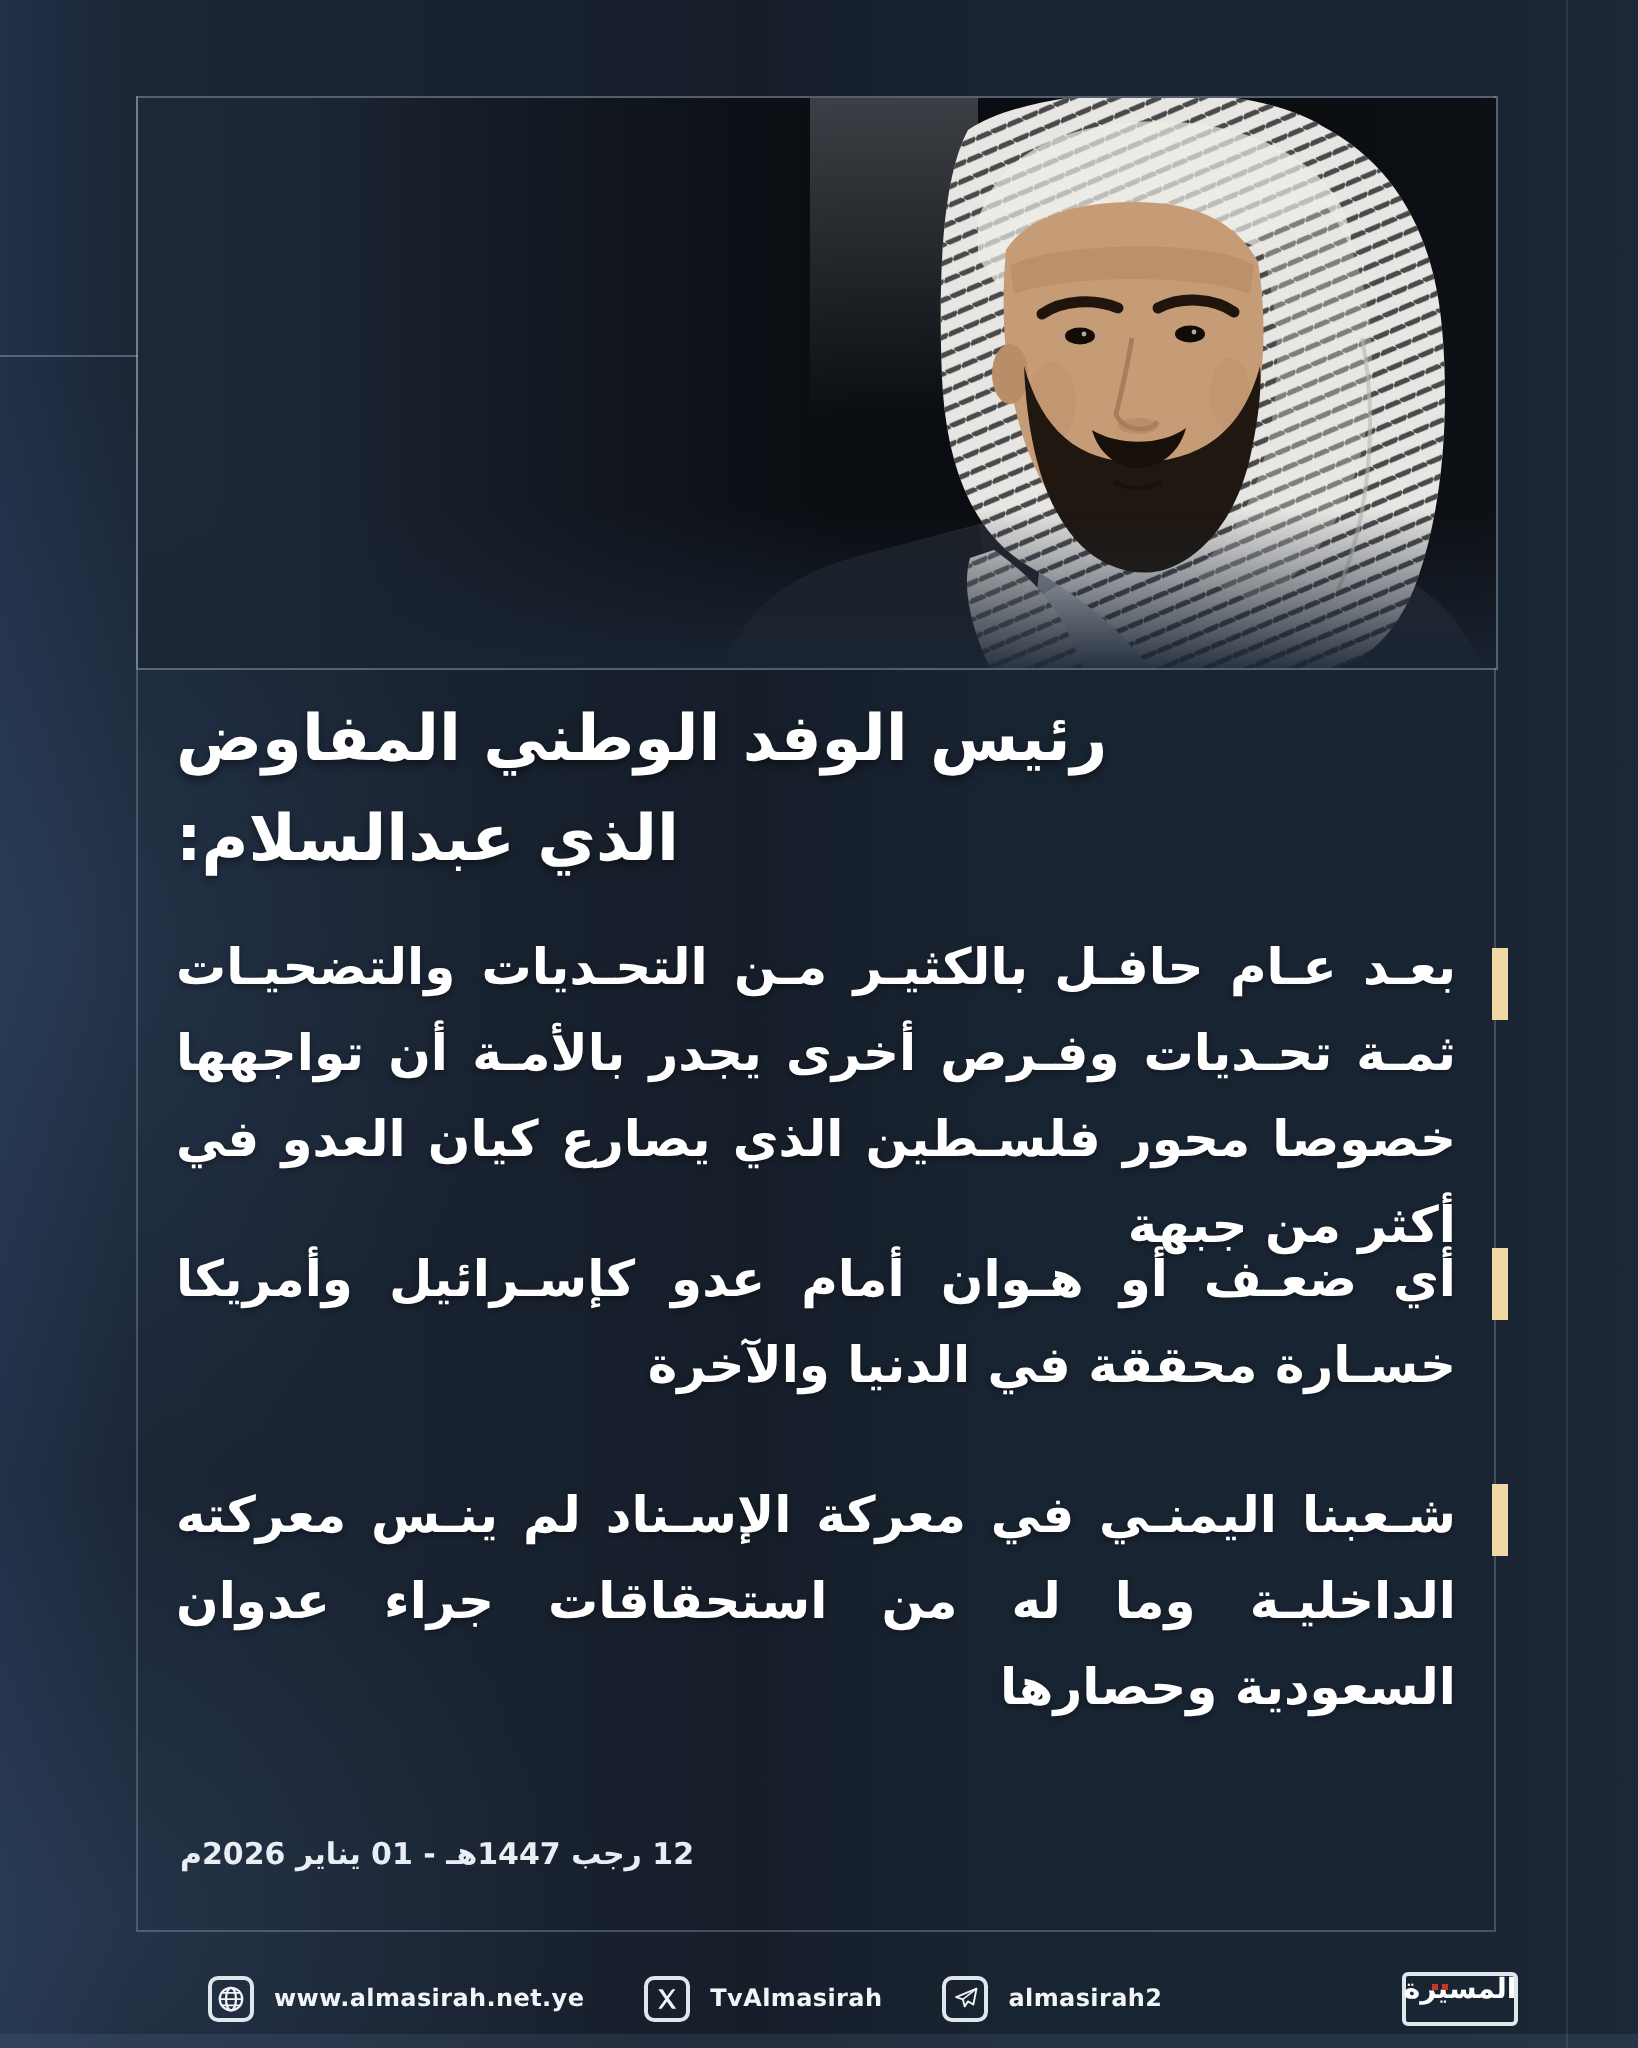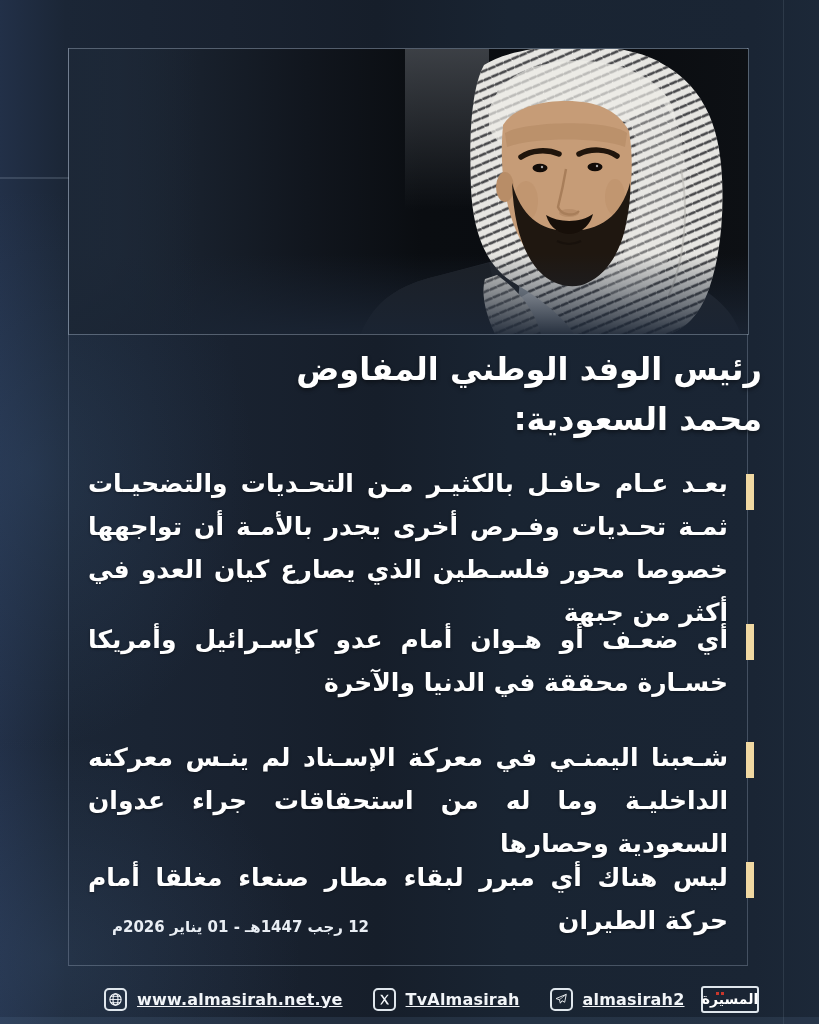--- a/index.html
+++ b/index.html
@@ -17,56 +17,56 @@
   .photo-frame{
     position:absolute;left:68px;top:48px;width:679px;height:285px;
     border:1px solid rgba(195,210,225,.35);box-sizing:content-box;
   }
   .photo-frame svg{display:block;}
   
   #decor{position:absolute;left:0;top:0;pointer-events:none;}
   
   .title{
     position:absolute;left:88px;top:344px;width:674px;
-    direction:rtl;text-align:right;color:#ffffff;font-weight:700;
+    direction:rtl;text-align:left;color:#ffffff;font-weight:700;
     font-size:32px;line-height:50px;margin:0;
     text-shadow:0 2px 4px rgba(0,0,0,.45);
   }
   
   .quote{position:absolute;left:88px;width:674px;padding-right:34px;box-sizing:border-box;}
   .quote p{
     margin:0;direction:rtl;color:#ffffff;font-weight:700;
     font-size:25px;line-height:43px;
     text-align:justify;text-align-last:right;
     text-shadow:0 1px 3px rgba(0,0,0,.4);
   }
   .accent-bar{position:absolute;right:8px;top:6px;width:8px;height:36px;background:#f0d8a2;}
   .q1{top:462px;} .q2{top:618px;} .q3{top:736px;} .q4{top:856px;}
   
   .date{
-    position:absolute;left:112px;top:916px;direction:rtl;
+    position:absolute;left:90px;top:916px;direction:rtl;
     color:#e9eef4;font-size:15px;font-weight:700;line-height:22px;
   }
   
   .footer-sep{position:absolute;left:68px;top:965px;width:680px;height:1px;background:rgba(178,195,214,.3);}
   .footer{
     position:absolute;left:104px;right:60px;top:982px;height:34px;
     display:flex;align-items:center;direction:ltr;color:#f2f5f8;
   }
   .icon-box{
     width:23px;height:23px;border:2px solid #dfe6ec;border-radius:5px;
     display:flex;align-items:center;justify-content:center;flex:0 0 auto;
     box-sizing:border-box;
   }
-  .footer .label{font-size:16px;font-weight:700;margin-left:10px;letter-spacing:.2px;text-decoration:underline;}
+  .footer .label{font-size:12px;font-weight:700;margin-left:10px;letter-spacing:.2px;}
   .gap{margin-left:30px;}
   .logo-box{
     margin-left:auto;position:relative;width:58px;height:27px;
     border:2px solid #dfe6ec;border-radius:3px;box-sizing:border-box;
-    display:flex;align-items:center;justify-content:center;
+    display:flex;align-items:flex-start;justify-content:center;
   }
   .logo-box .logo-text{direction:rtl;font-size:14px;font-weight:700;color:#ffffff;line-height:1;}
   .logo-dot{position:absolute;width:3px;height:3px;background:#c8372c;top:4px;}
   .logo-dot.d1{left:13px;} .logo-dot.d2{left:18px;}
   .bottom-strip{position:absolute;left:0;bottom:0;width:100%;height:7px;background:rgba(95,120,155,.18);}
 </style>
 </head>
 <body>
 
 <div id="canvas">
@@ -156,38 +156,34 @@
       <path d="M428,226 C448,240 464,258 472,285 L426,285 C416,264 412,244 416,230 Z" fill="#dddcd8"></path>
       <path d="M428,226 C448,240 464,258 472,285 L426,285 C416,264 412,244 416,230 Z" fill="url(#keff)" opacity=".6"></path>
 
       <rect x="0" y="205" width="679" height="80" fill="url(#fadeG)"></rect>
       <rect x="0" y="0" width="130" height="285" fill="url(#leftBlend)" opacity=".85"></rect>
     </svg>
   </div>
 
   <h1 class="title">
     <div>رئيس الوفد الوطني المفاوض</div>
-    <div>محمد السعودية:</div>
+    <div>الذي عبدالسلام:</div>
   </h1>
 
   <div class="quote q1">
     <span class="accent-bar" style="top:12px"></span>
     <p>بعـد عـام حافـل بالكثيـر مـن التحـديات والتضحيـات ثمـة تحـديات وفـرص أخرى يجدر بالأمـة أن تواجهها خصوصا محور فلسـطين الذي يصارع كيان العدو في أكثر من جبهة</p>
   </div>
   <div class="quote q3">
     <span class="accent-bar"></span>
     <p>شـعبنا اليمنـي في معركة الإسـناد لم ينـس معركته الداخليـة وما له من استحقاقات جراء عدوان السعودية وحصارها</p>
   </div>
   <div class="quote q2">
     <span class="accent-bar"></span>
     <p>أي ضعـف أو هـوان أمام عدو كإسـرائيل وأمريكا خسـارة محققة في الدنيا والآخرة</p>
-  </div>
-  <div class="quote q4">
-    <span class="accent-bar"></span>
-    <p>ليس هناك أي مبرر لبقاء مطار صنعاء مغلقا أمام حركة الطيران</p>
   </div>
 
   <div class="date">12 رجب 1447هـ - 01 يناير 2026م</div>
 
   <div class="footer-sep"></div>
   <div class="footer">
     <span class="icon-box">
       <svg width="15" height="15" viewBox="0 0 24 24" fill="none" stroke="#f2f5f8" stroke-width="1.8">
         <circle cx="12" cy="12" r="9"></circle>
           <ellipse cx="12" cy="12" rx="4" ry="9"></ellipse>

